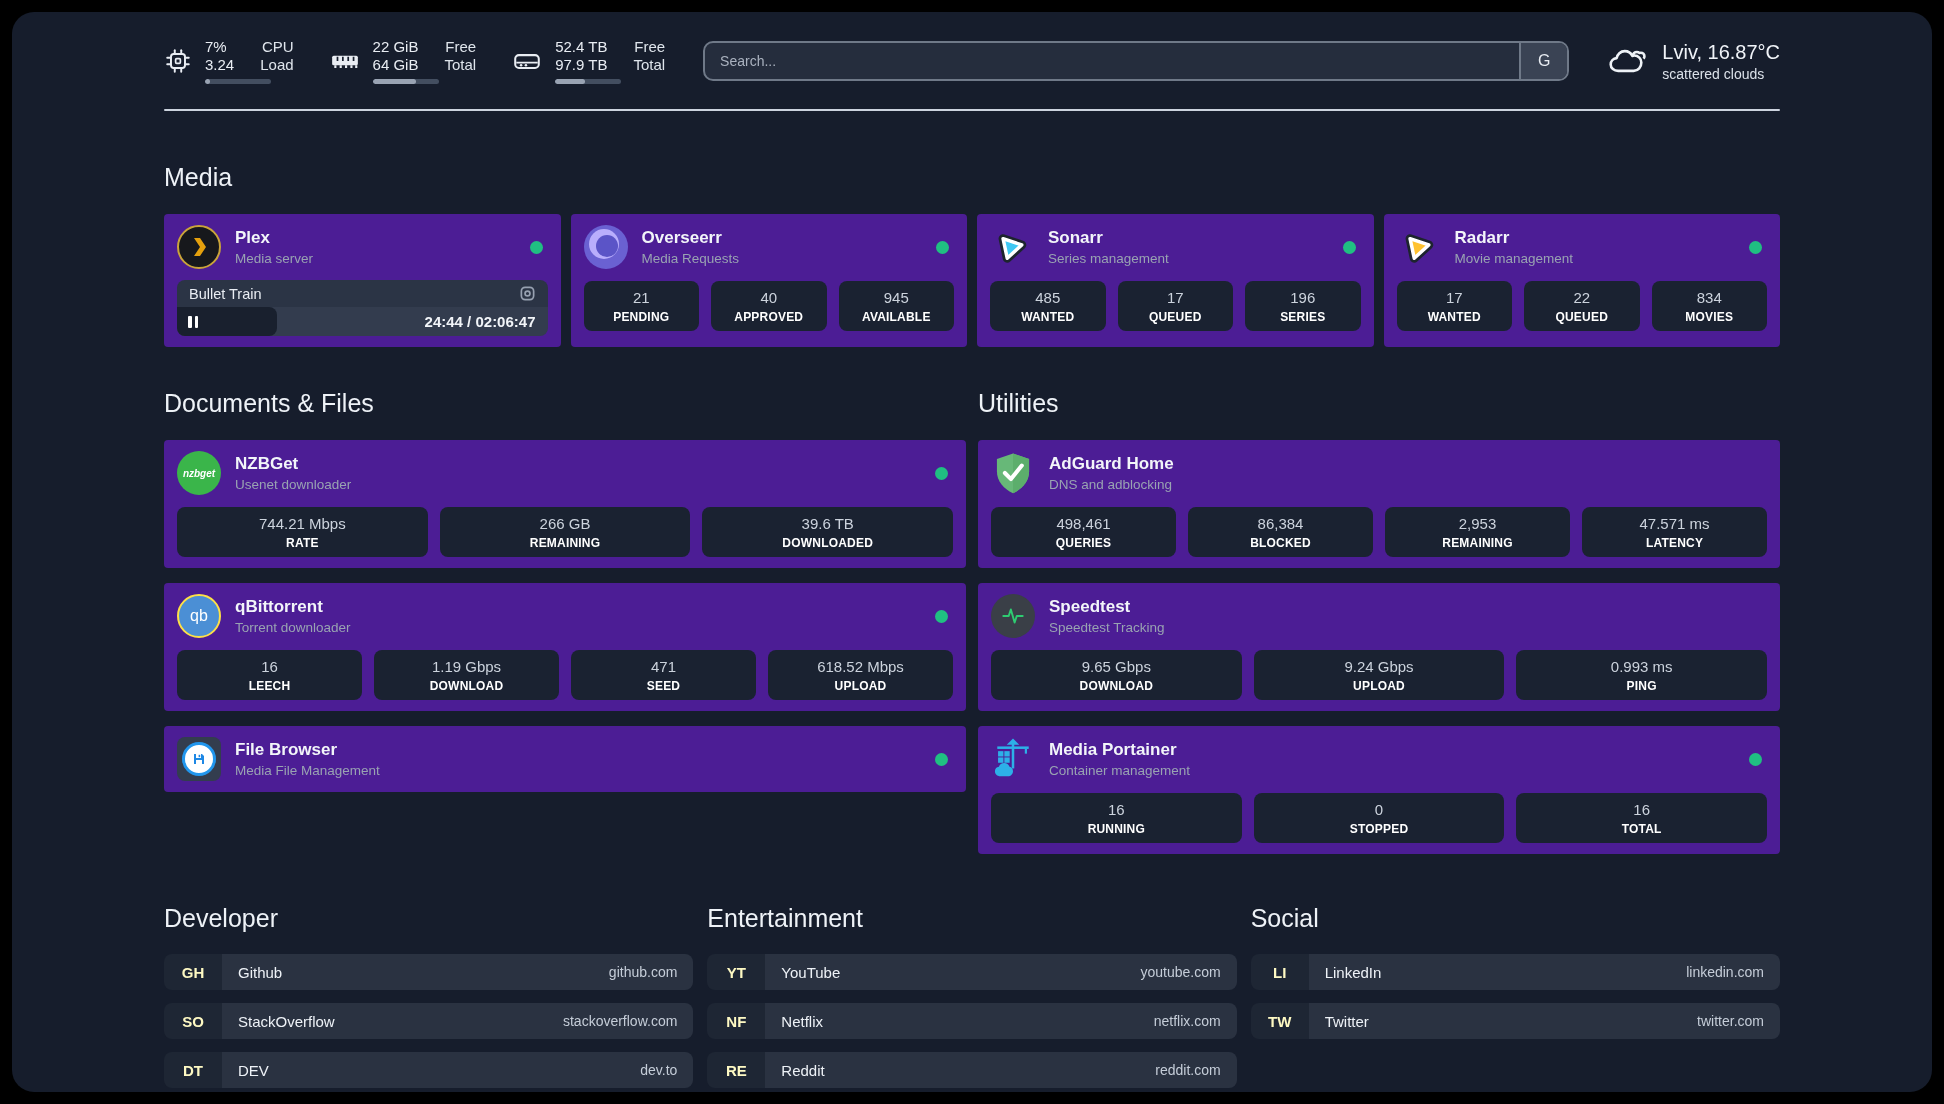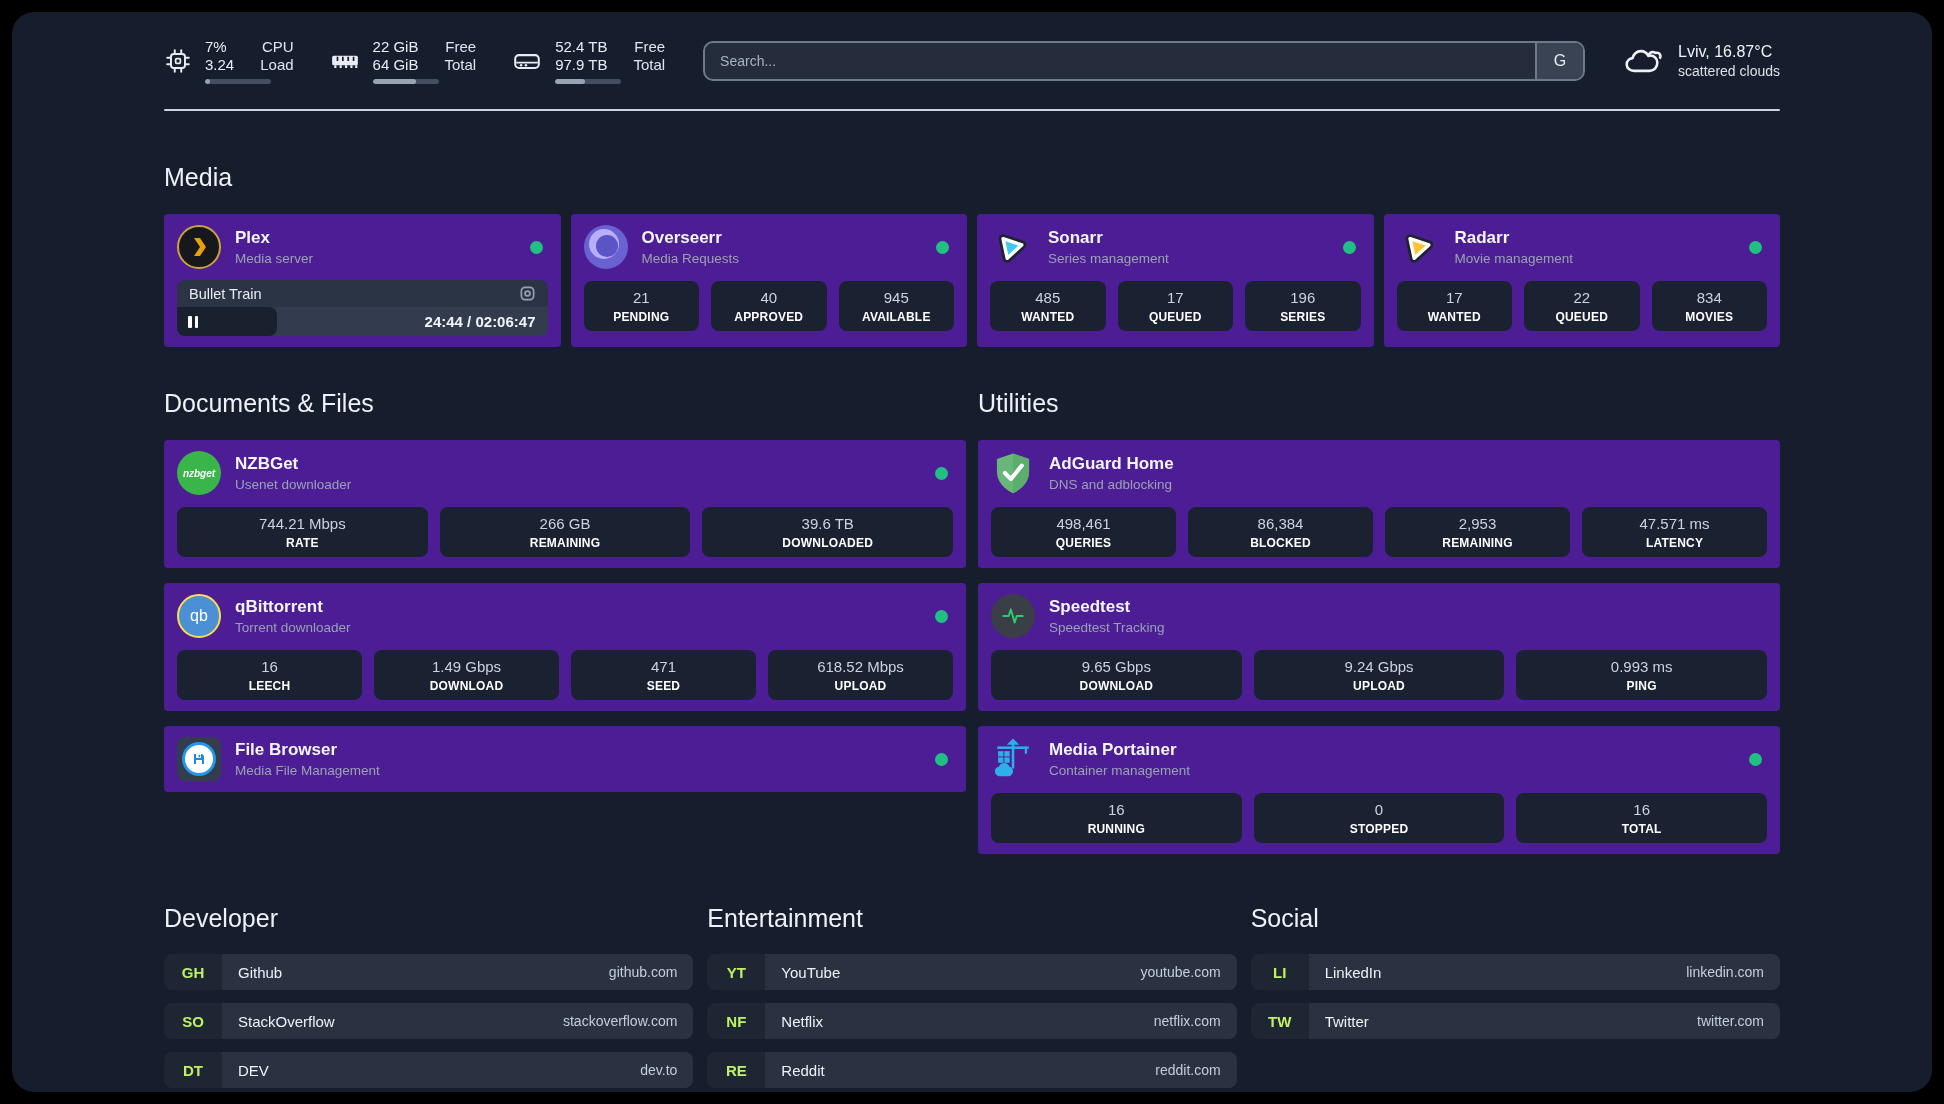--- a/index.html
+++ b/index.html
@@ -20,21 +20,21 @@
 
   .search-wrap { flex:1; display:flex; height:40px; border:2px solid #6f7988; border-radius:10px;
     background:#252d3d; overflow:hidden; }
   .search-input { flex:1; background:transparent; border:none; outline:none; color:#cdd4df;
     font-size:14px; padding:0 15px; font-family:"Liberation Sans",sans-serif; }
   .search-input::placeholder { color:#aab2bf; }
   .search-btn { width:48px; background:#3a4354; border:none; border-left:2px solid #6f7988;
     color:#e8ecf2; font-size:16px; cursor:pointer; font-family:"Liberation Sans",sans-serif; }
 
   .weather { display:flex; align-items:center; gap:13px; }
-  .weather-text .wt1 { font-size:16px; color:#f0f3f8; }
+  .weather-text .wt1 { font-size:20px; color:#f0f3f8; }
   .weather-text .wt2 { font-size:14px; color:#dbe1e9; margin-top:2px; }
 
   .divider { height:2px; background:#ccd3de; border-radius:1px; margin-top:25px; }
 
   
   .section-title { font-size:25px; font-weight:500; color:#eef2f7; }
   .media-title { margin-top:52px; margin-bottom:22px; }
   .media-row { display:flex; gap:10px; }
 
   .card { background:#4c1d95; border-radius:4px; padding:11px 13px; flex:1; cursor:pointer; }
@@ -81,21 +81,21 @@
   .fb-tile { width:44px; height:44px; background:#333d4e; border-radius:8px; display:flex; align-items:center; justify-content:center; }
   .fb-circle { width:34px; height:34px; background:#fff; border:3px solid #2196ed; }
   .st-circle { width:44px; height:44px; background:#3a3f47; }
 
   
   .bookmarks { display:flex; gap:14px; margin-top:50px; }
   .bm-col { flex:1; }
   .bm-title { margin-bottom:21px; }
   .bm-row { display:flex; height:36px; margin-bottom:13px; cursor:pointer; }
   .bm-abbr { width:58px; background:#1e2634; display:flex; align-items:center; justify-content:center;
-    font-size:15px; font-weight:700; color:#bef264; border-radius:8px 0 0 8px; flex-shrink:0;text-align:right; }
+    font-size:15px; font-weight:700; color:#fef9c3; border-radius:8px 0 0 8px; flex-shrink:0;text-align:right; }
   .bm-body { flex:1; background:#2a3241; display:flex; align-items:center; justify-content:space-between;
     padding:0 16px; border-radius:0 8px 8px 0; }
   .bm-name { font-size:15px; font-weight:500; color:#eef2f7; }
   .bm-url { font-size:14px; color:#c5cdd8; }
 </style>
 </head>
 <body>
 
 <div class="dashboard">
 
@@ -375,21 +375,21 @@
             <div class="app-sub">Torrent downloader</div>
           </div>
           <div class="status-dot"></div>
         </div>
         <div class="stat-row">
           <div class="stat-tile">
             <div class="stat-value">16</div>
             <div class="stat-label">LEECH</div>
           </div>
           <div class="stat-tile">
-            <div class="stat-value">1.49 Gbps</div>
+            <div class="stat-value">1.19 Gbps</div>
             <div class="stat-label">DOWNLOAD</div>
           </div>
           <div class="stat-tile">
             <div class="stat-value">471</div>
             <div class="stat-label">SEED</div>
           </div>
           <div class="stat-tile">
             <div class="stat-value">618.52 Mbps</div>
             <div class="stat-label">UPLOAD</div>
           </div>

